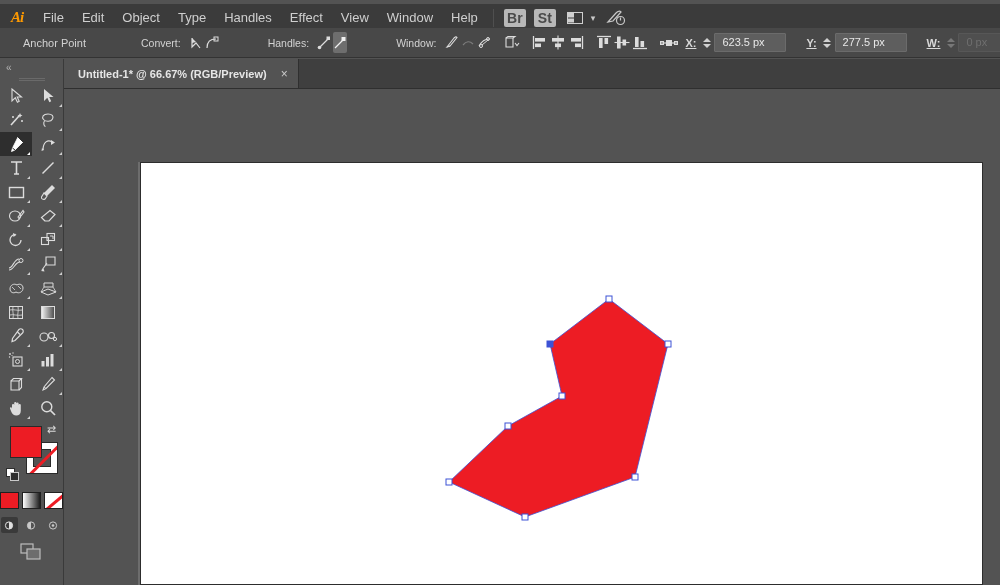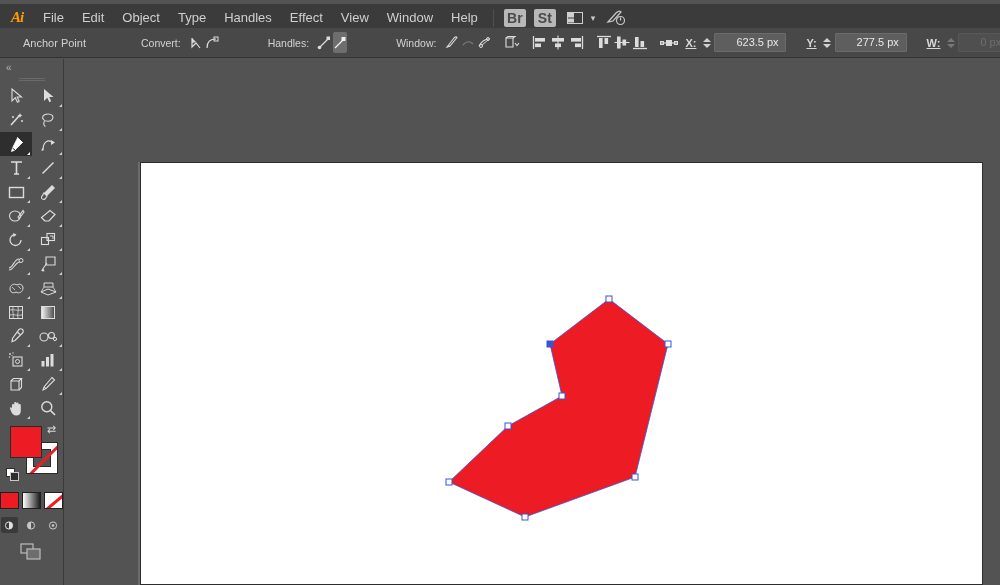--- a/index.html
+++ b/index.html
@@ -65,21 +65,21 @@
     display:flex; flex-direction:column; align-items:center; justify-content:center;
   }
   .stepper i {
     display:block; width:0; height:0; border-left:4px solid transparent;
     border-right:4px solid transparent;
   }
   .stepper i.up { border-bottom:4px solid #d0d0d0; margin-bottom:2px; }
   .stepper i.dn { border-top:4px solid #d0d0d0; }
   .num-field {
     width:72px; height:19px; background:#5e5e5e; border:1px solid #6b6b6b;
-    color:#e8e8e8; font-size:11px; line-height:17px; padding-left:21px;
+    color:#e8e8e8; font-size:11px; line-height:17px; padding-left:7px;
     border-radius:1px;
   }
   .num-field.dis { background:#4f4f4f; border-color:#575757; color:#6f6f6f; }
 
   
   .tabbar {
     position:absolute; left:64px; top:59px; width:936px; height:30px;
     background:#3f3f3f; border-bottom:1px solid #2f2f2f; display:flex; align-items:flex-end;
   }
   .doc-tab {
@@ -361,20 +361,26 @@
     </div>
     <div class="cb-btn" style="margin-left:12px">
       <svg width="18" height="12" viewBox="0 0 18 12">
           <path d="M4 3 a3 3 0 0 0 0 6 h3" fill="none" stroke="#dcdcdc" stroke-width="1.3"></path>
           <path d="M14 3 a3 3 0 0 1 0 6 h-3" fill="none" stroke="#dcdcdc" stroke-width="1.3"></path>
           <line x1="2" y1="10.5" x2="16" y2="1.5" stroke="#dcdcdc" stroke-width="1.2"></line>
         </svg>
     </div>
   </div>
 
+  <div class="tabbar">
+    <div class="doc-tab">
+      <span class="doc-tab-title">Untitled-1* @ 66.67% (RGB/Preview)</span>
+      <span class="doc-tab-close">×</span>
+    </div>
+  </div>
 
   <div class="toolbar">
     <div class="tb-collapse">«</div>
     <div class="tb-grip">
         <span></span>
       </div>
 
     <div class="tb-grid">
       <div class="tool">
         <svg width="15" height="16" viewBox="0 0 15 16">

